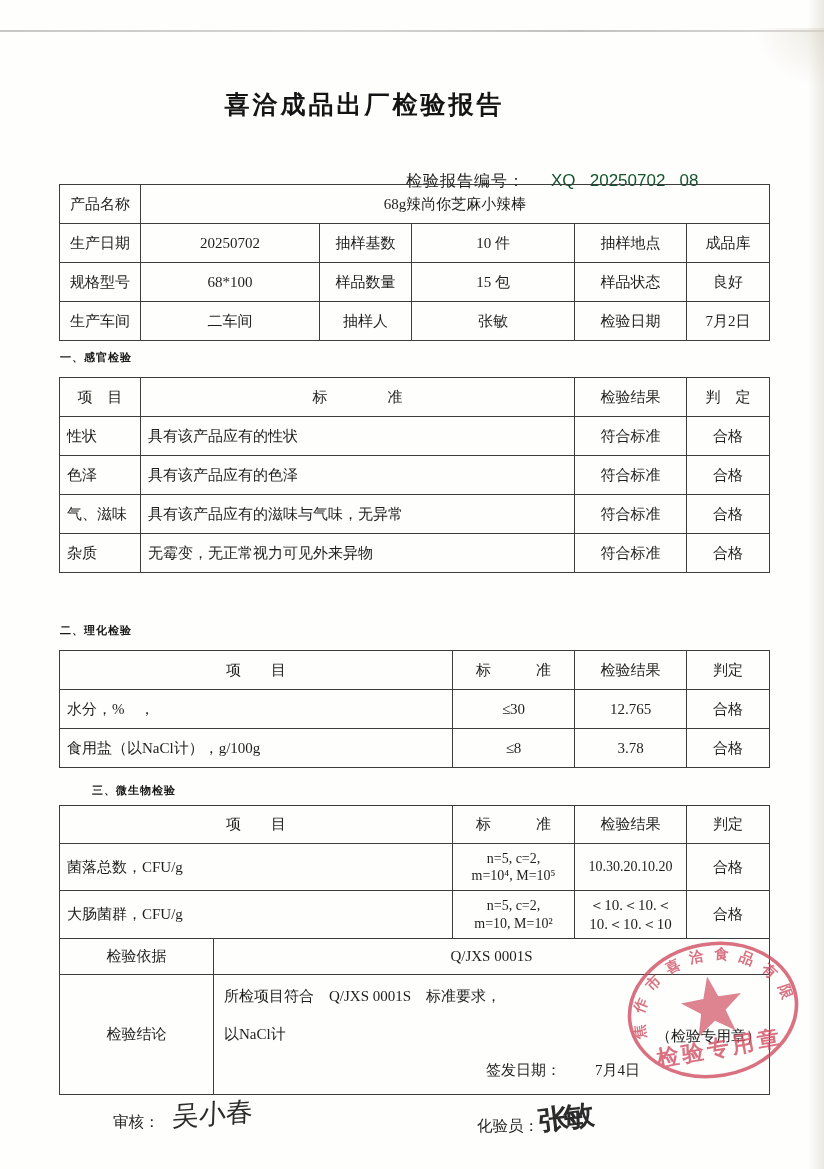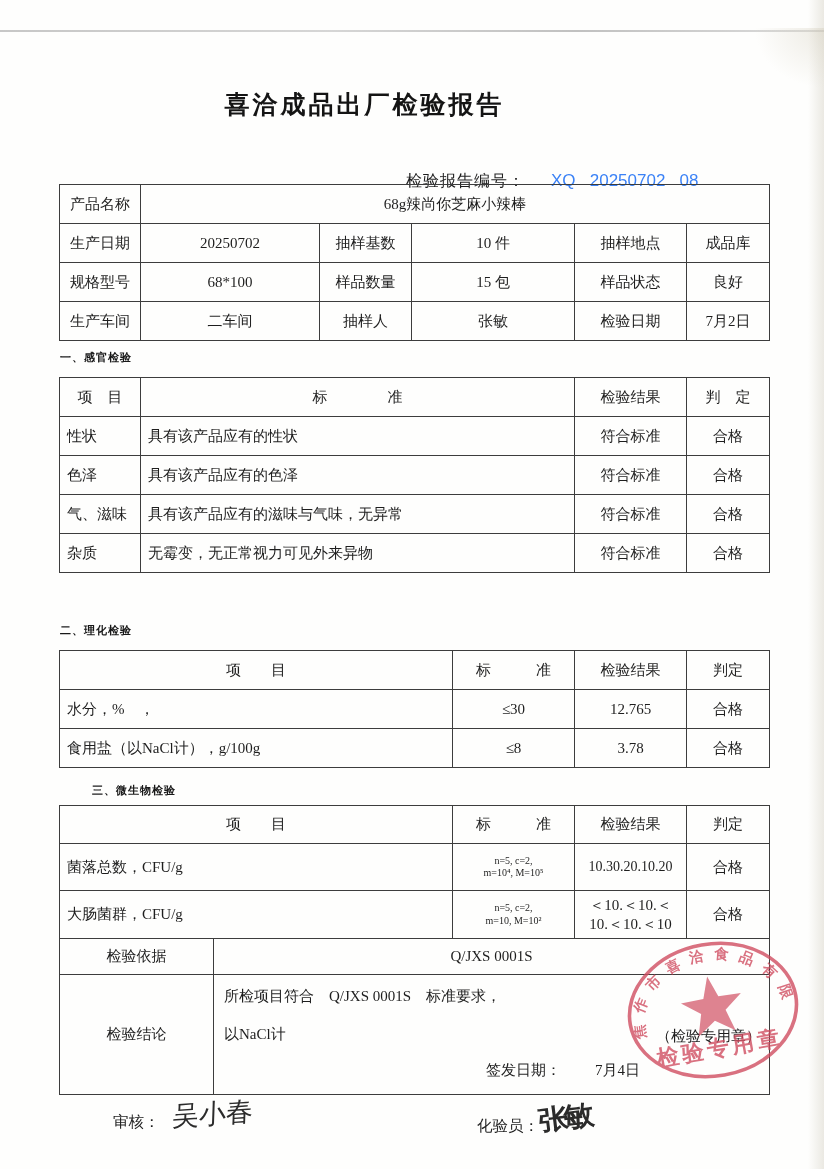--- a/index.html
+++ b/index.html
@@ -19,27 +19,27 @@
   .corner-shade{position:absolute;right:0;top:28px;width:70px;height:60px;
     background:radial-gradient(ellipse at top right, rgba(205,198,178,.35), rgba(205,198,178,0) 70%);}
 
   .title{
     position:absolute;left:0;top:88px;width:729px;
     text-align:center;font-family:"Liberation Sans", sans-serif;
     font-size:25px;font-weight:bold;letter-spacing:3px;color:#141414;
   }
   .report-line{position:absolute;left:390px;top:153px;font-size:16px;white-space:pre;}
   .report-line .lbl{letter-spacing:1px;}
-  .report-line .num{font-family:"Liberation Sans", sans-serif;font-size:17px;margin-left:26px;color:#3b82f6;}
+  .report-line .num{font-family:"Liberation Sans", sans-serif;font-size:17px;margin-left:26px;color:#14532d;}
 
   table{border-collapse:collapse;table-layout:fixed;}
   td{border:1.6px solid #3d3d3d;font-size:15px;padding:0;overflow:hidden;
      text-align:center;vertical-align:middle;color:#1e1e1e;}
   td.l{text-align:left;padding-left:7px;}
-  td.pre{white-space:pre-line;line-height:1.25;font-size:10px;}
+  td.pre{white-space:pre-line;line-height:1.25;font-size:14px;}
 
   .tbl-info{position:absolute;left:59px;top:184px;width:710px;}
   .tbl-info td{height:38px;}
 
   .sec-heading{position:absolute;left:60px;font-size:11px;font-weight:bold;letter-spacing:1px;color:#181818;}
   .h-sensory{top:350px;}
   .h-phys{top:623px;}
   .h-micro{top:783px;margin-left:32px;}
 
   .tbl-sensory{position:absolute;left:59px;top:377px;width:710px;}

